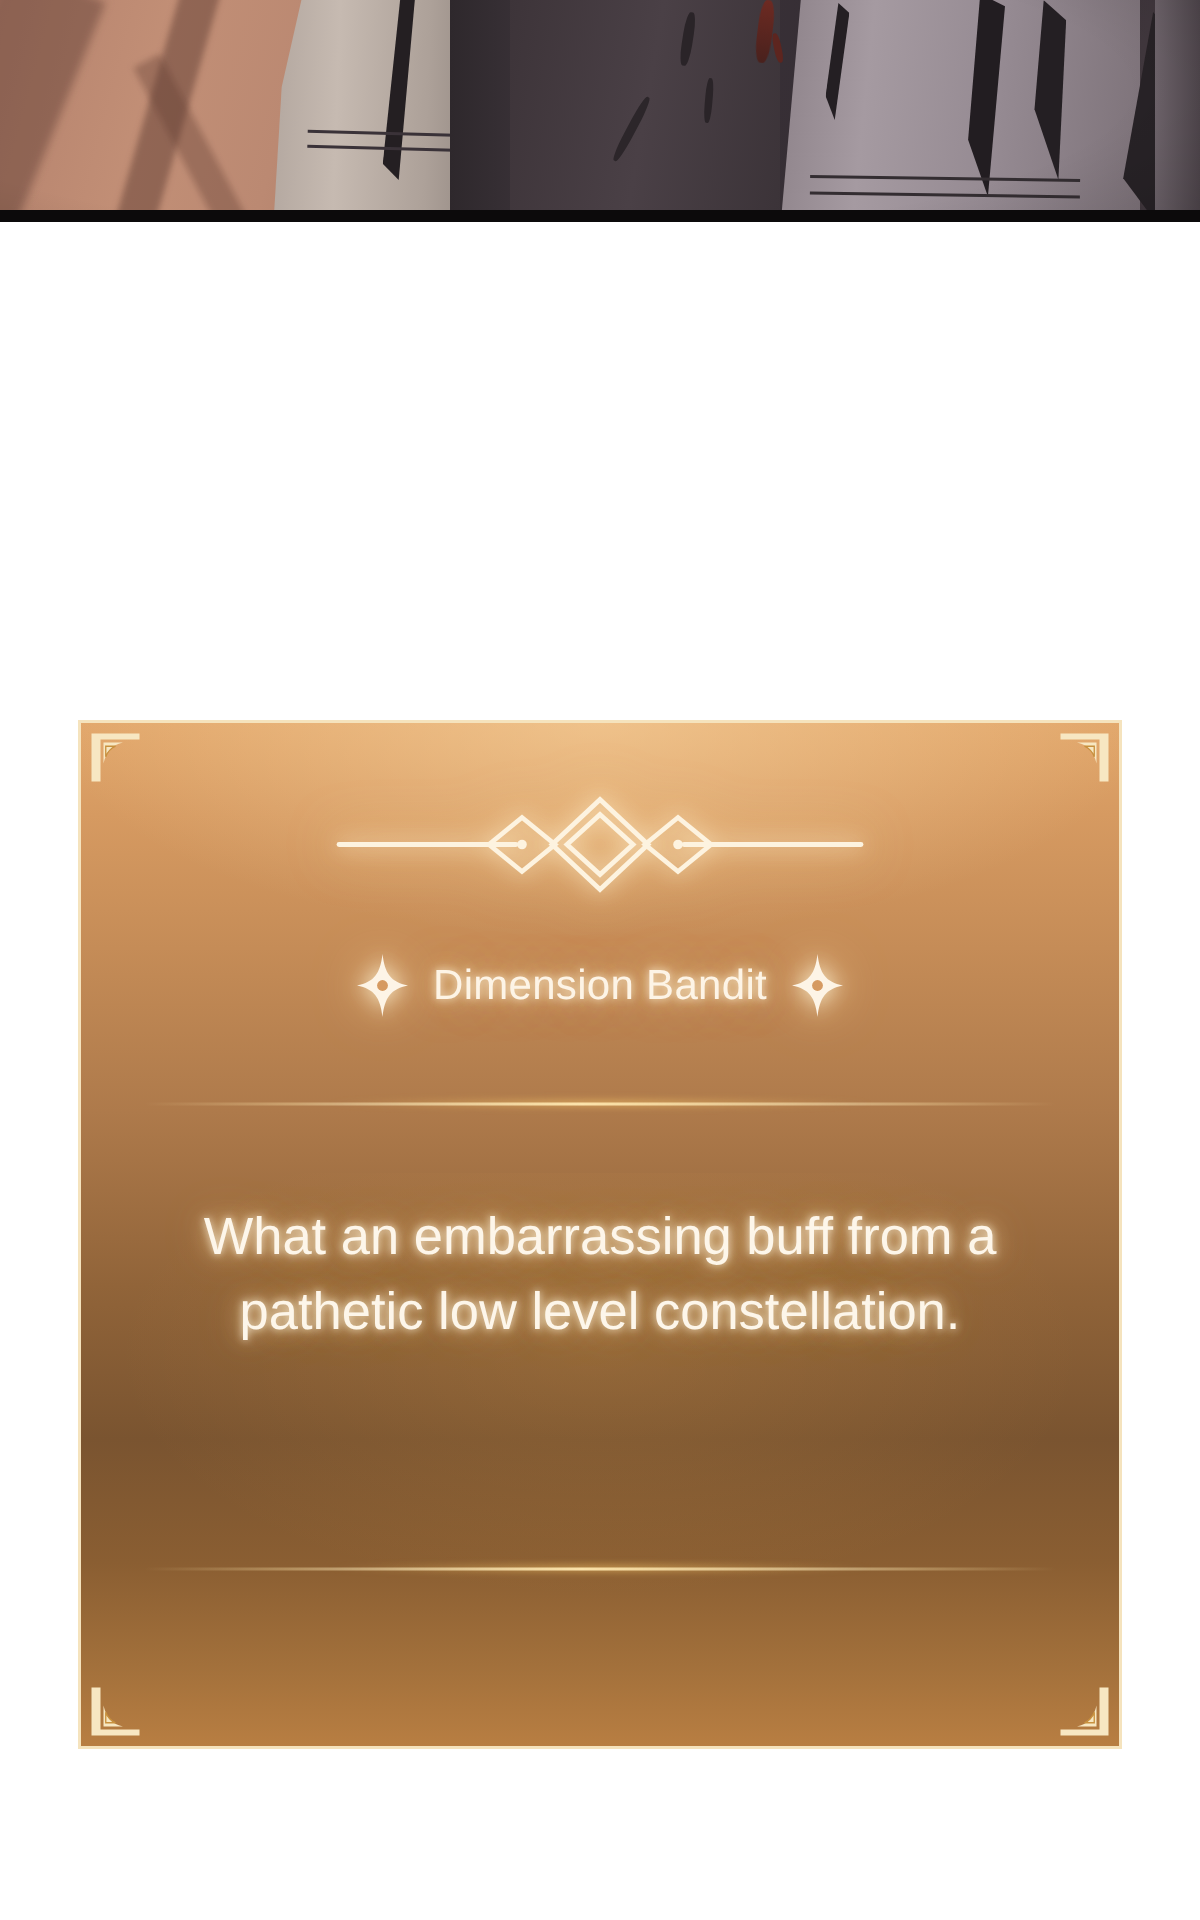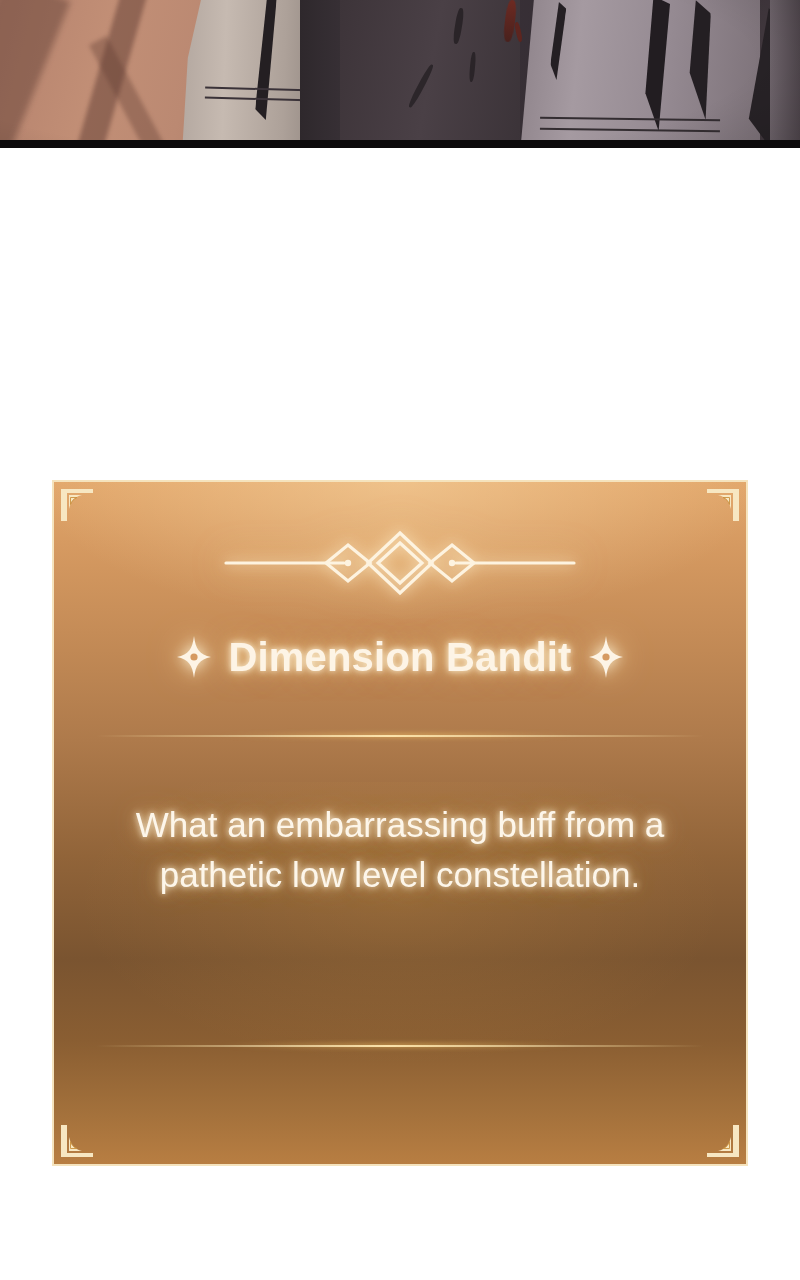--- a/index.html
+++ b/index.html
@@ -290,22 +290,22 @@
     left: 0;
     top: 140px;
     width: 100%;
     height: 70px;
     display: flex;
     align-items: center;
     justify-content: center;
     gap: 17px;
   }
   .title-text {
-    font-size: 40px;
-    font-weight: 700;
+    font-size: 28px;
+    font-weight: 400;
     color: #fdf4e6;
     letter-spacing: 0.2px;
     white-space: nowrap;
     text-shadow:
       0 0 6px rgba(255,245,220,0.95),
       0 0 14px rgba(255,226,170,0.8),
       0 0 28px rgba(255,205,130,0.5);
   }
   .sparkle {
     width: 34px;

